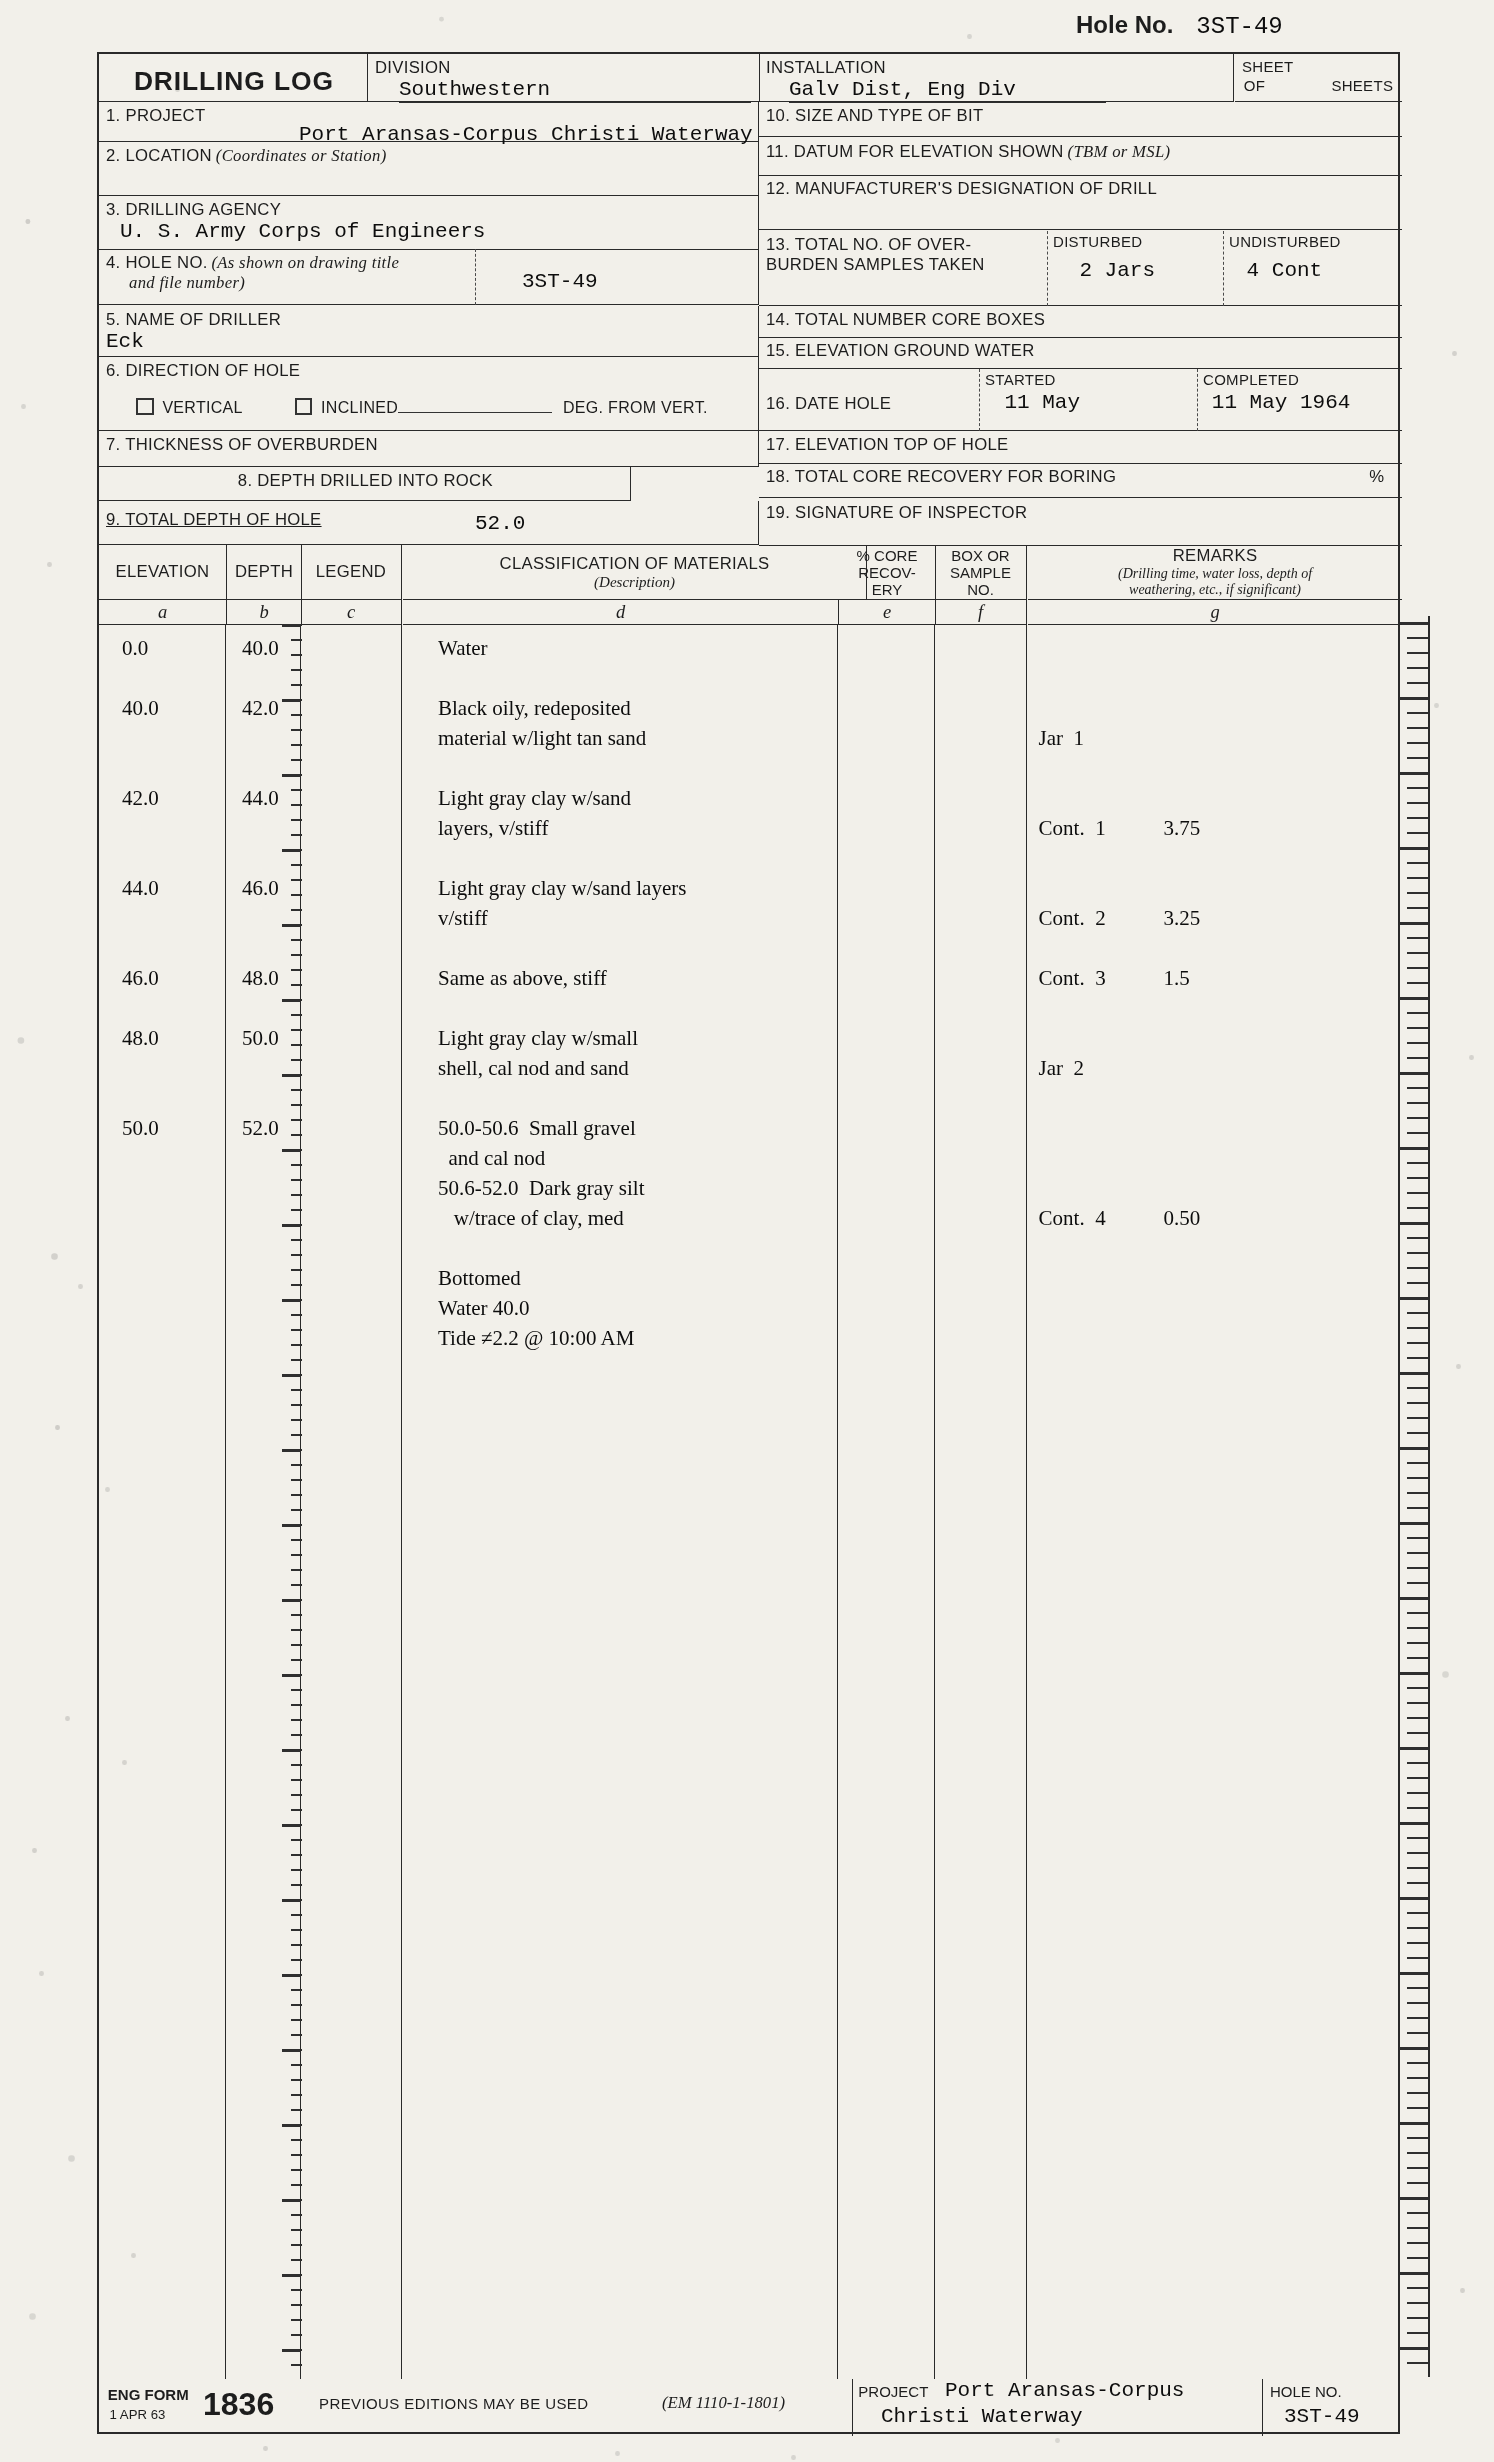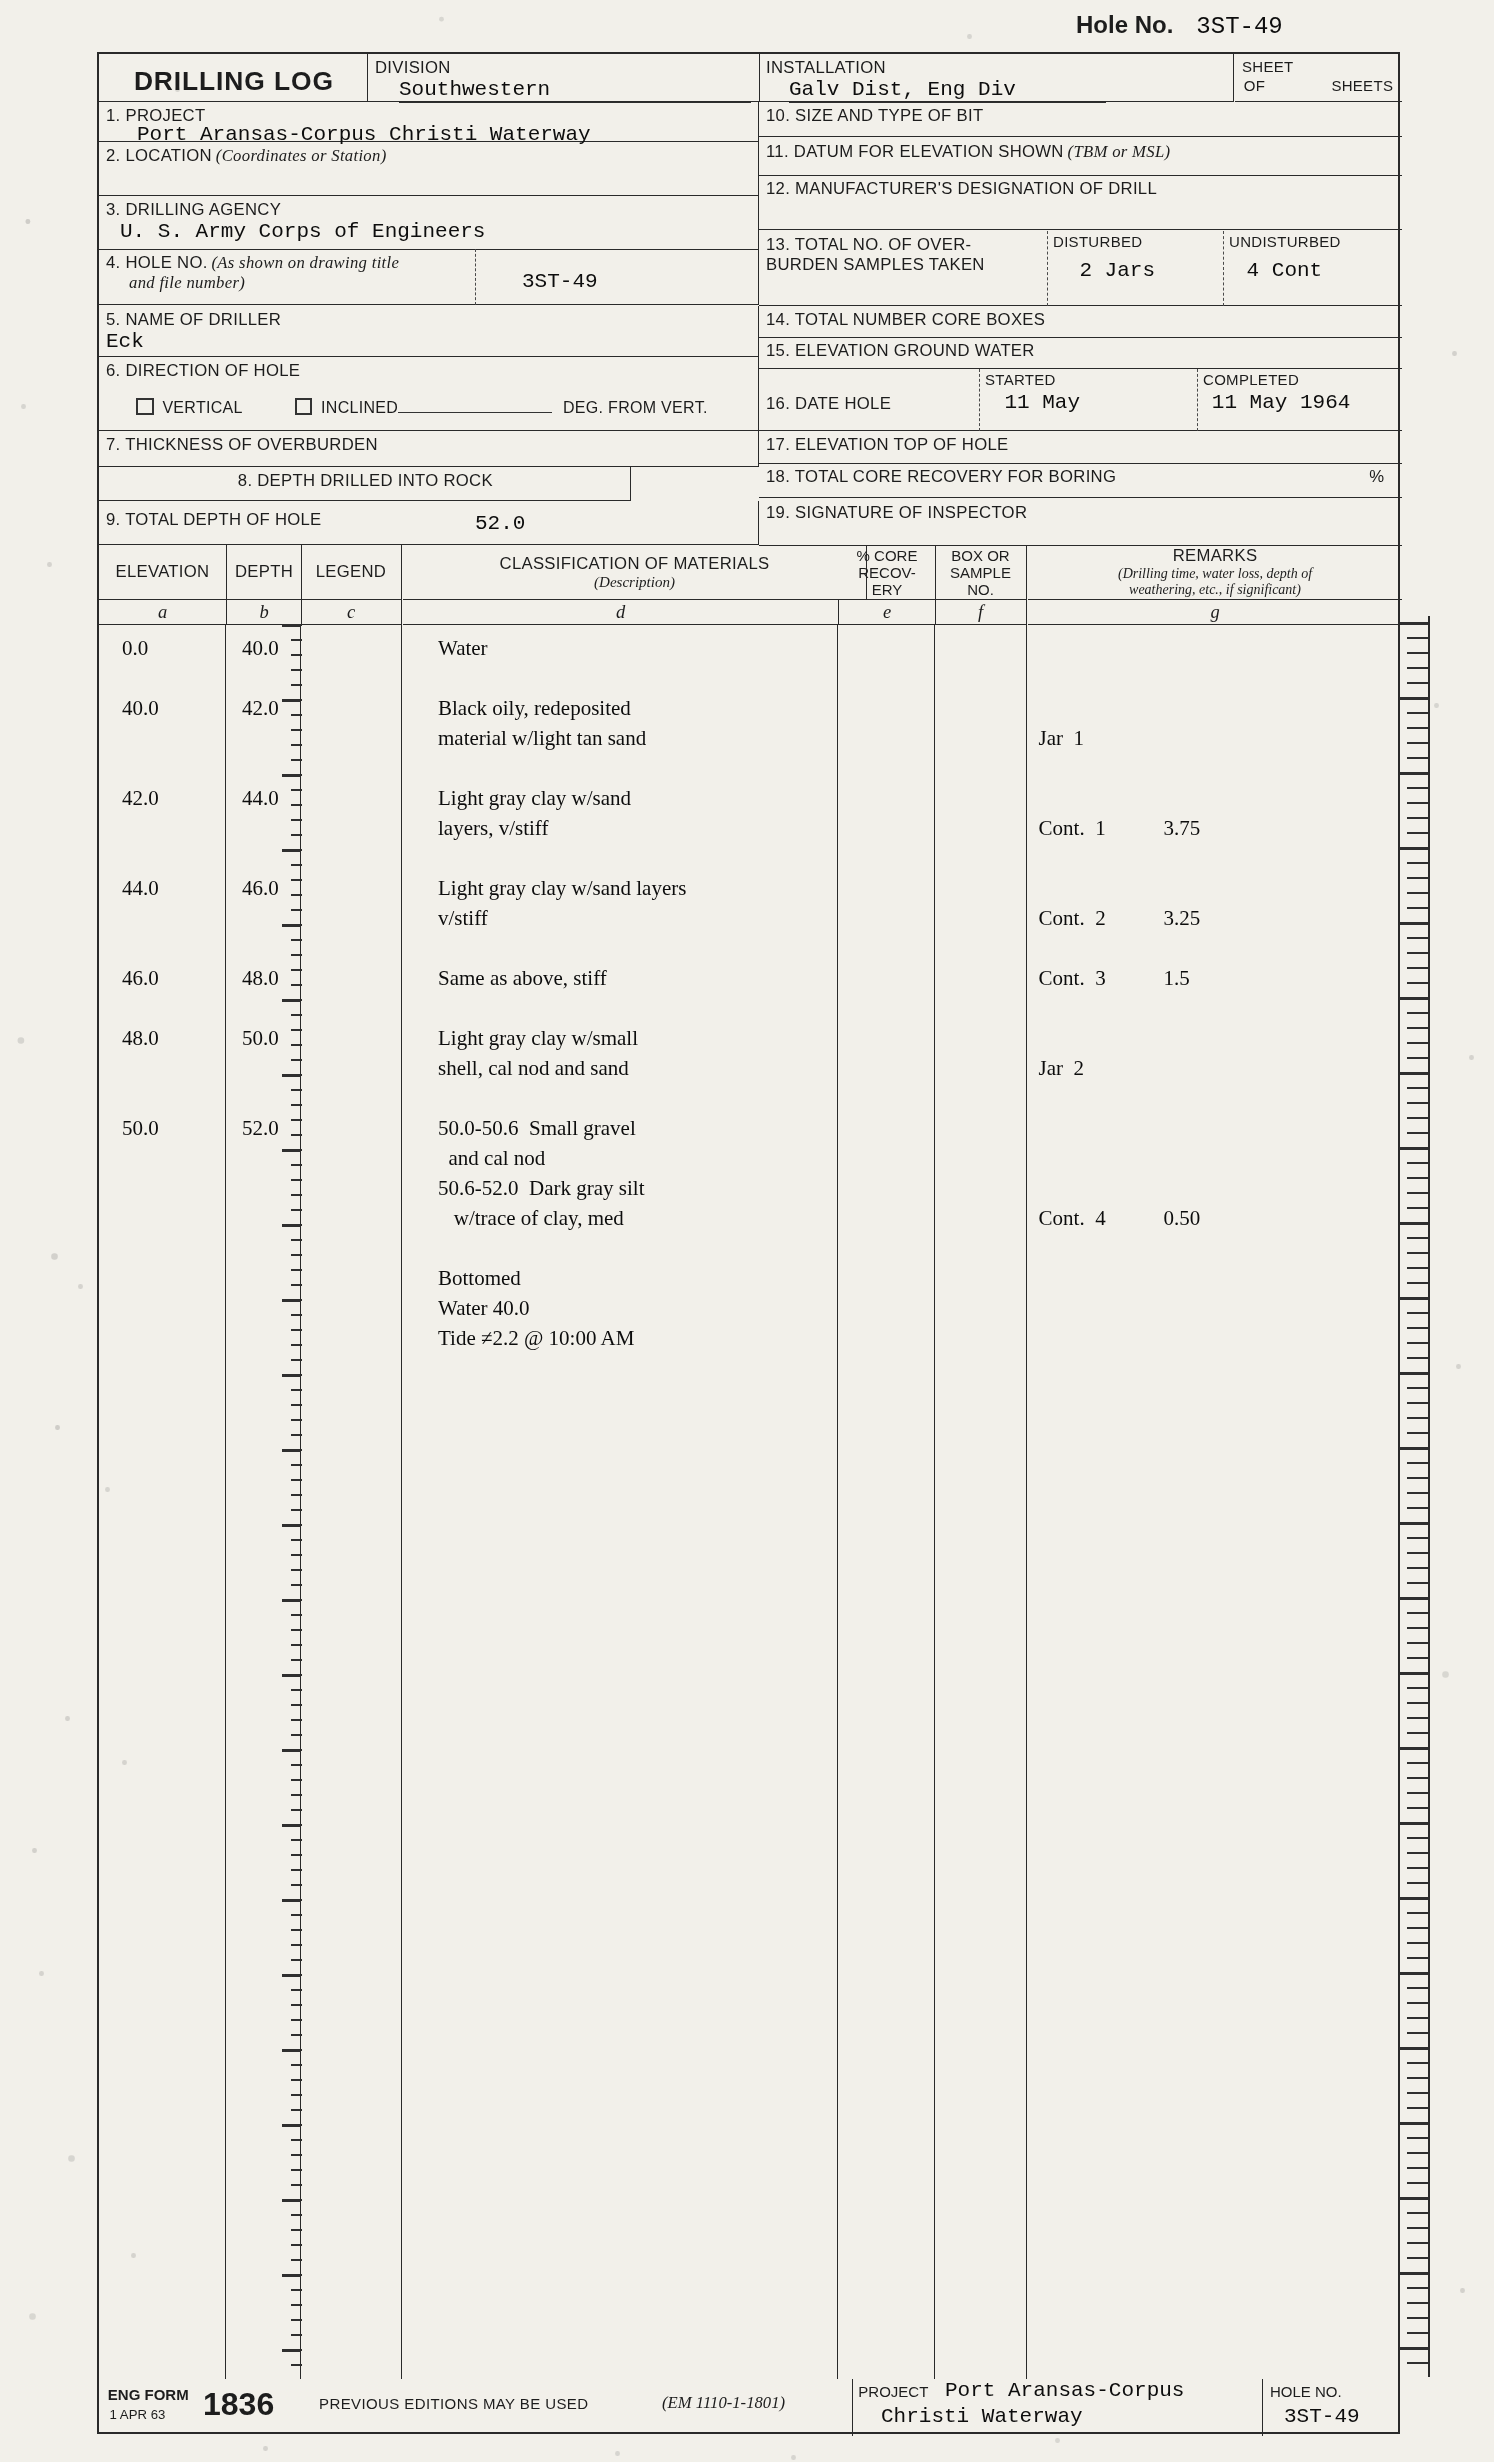--- a/index.html
+++ b/index.html
@@ -107,21 +107,21 @@
     <div class="cell noright" style="left:1136px; top:0; width:167px; height:48px;">
       <div class="lbl" style="font-size:15px;">SHEET</div>
       <div style="display:flex; justify-content:space-between; padding:2.6px 3.5px 0 1.8px;">
         <span class="lbl" style="font-size:15px;">OF</span>
         <span class="lbl" style="font-size:15px;">SHEETS</span>
       </div>
     </div>
 
     <div class="cell" style="left:0; top:48px; width:660px; height:40px;">
       <div class="lbl">1. PROJECT</div>
-      <div class="mono" style="margin:-2.6px 0 0 31px;">Port Aransas-Corpus Christi Waterway</div>
+      <div class="mono" style="margin:-2.6px 0 0 14px;text-align:right;">Port Aransas-Corpus Christi Waterway</div>
     </div>
     <div class="cell" style="left:0; top:88px; width:660px; height:54px;">
       <span class="lbl">2. LOCATION</span>
       <span class="lbl hint">(Coordinates or Station)</span>
     </div>
     <div class="cell" style="left:0; top:142px; width:660px; height:54px;">
       <div class="lbl">3. DRILLING AGENCY</div>
       <div class="mono" style="margin:0 0 0 14px;">U. S. Army Corps of Engineers</div>
     </div>
     <div class="cell" style="left:0; top:195px; width:660px; height:56px;">
@@ -144,21 +144,21 @@
         <span class="cbx" style="margin-left:48px;"></span><span class="lbl" style="font-size:16px;">INCLINED</span><span class="blank-line"></span>
         <span class="lbl" style="font-size:16px; margin-left:7px;">DEG. FROM VERT.</span>
       </div>
     </div>
     <div class="cell" style="left:0; top:377px; width:660px; height:36px;">
       <div class="lbl">7. THICKNESS OF OVERBURDEN</div>
     </div>
     <div class="cell" style="left:0; top:413px; width:532px; height:34px;text-align:center;">
       <div class="lbl">8. DEPTH DRILLED INTO ROCK</div>
     </div>
-    <div class="cell" style="left:0; top:447px; width:660px; height:44px;">
+    <div class="cell" style="left:0; top:447px; width:660px; height:44px;text-decoration:underline;">
       <div class="lbl" style="padding-top:5.3px;">9. TOTAL DEPTH OF HOLE</div>
       <div class="mono abs" style="left:376px; top:10.6px;">52.0</div>
     </div>
 
     <div class="cell noright" style="left:660px; top:48px; width:643px; height:35px;">
       <div class="lbl">10. SIZE AND TYPE OF BIT</div>
     </div>
     <div class="cell noright" style="left:660px; top:84px; width:643px; height:38px;">
       <span class="lbl">11. DATUM FOR ELEVATION SHOWN</span>
       <span class="lbl hint">(TBM or MSL)</span>

